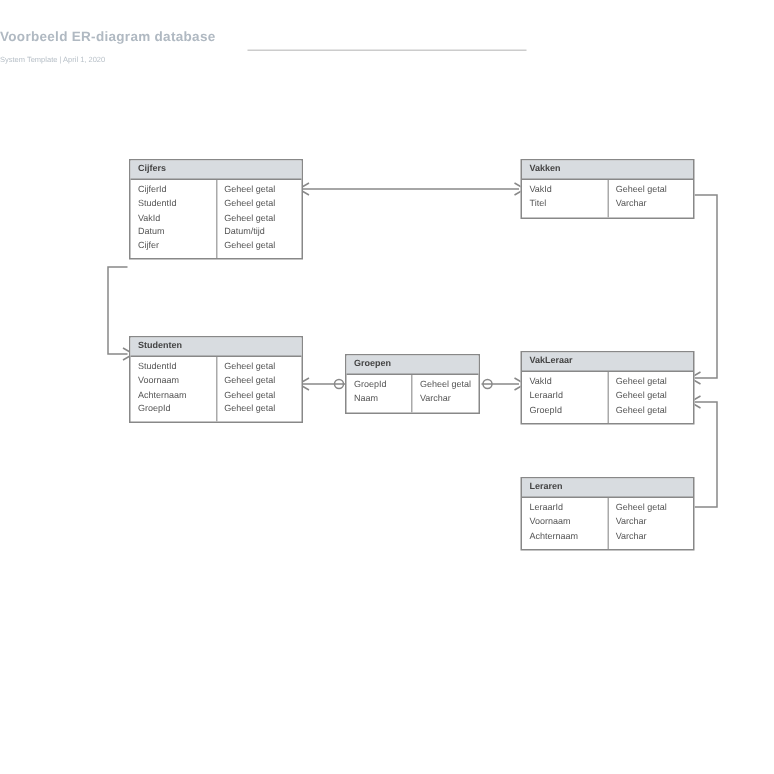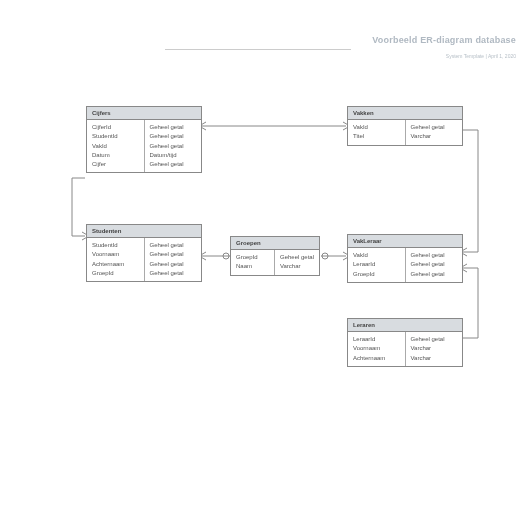--- a/index.html
+++ b/index.html
@@ -7,22 +7,22 @@
     margin: 0;
     width: 516px;
     height: 516px;
     background: #fff;
     font-family: Arial, Helvetica, sans-serif;
     font-size: 6px;
     color: #555;
     position: relative;
   }
   .header {
-    text-align: right;
-    padding-top: 35px;
+    text-align: left;
+    padding-top: 19px;
   }
   .title {
     color: #b0b9c2;
     font-weight: bold;
     font-size: 9px;
     letter-spacing: 0.2px;
   }
   .divider {
     width: 186px;
     height: 1px;

